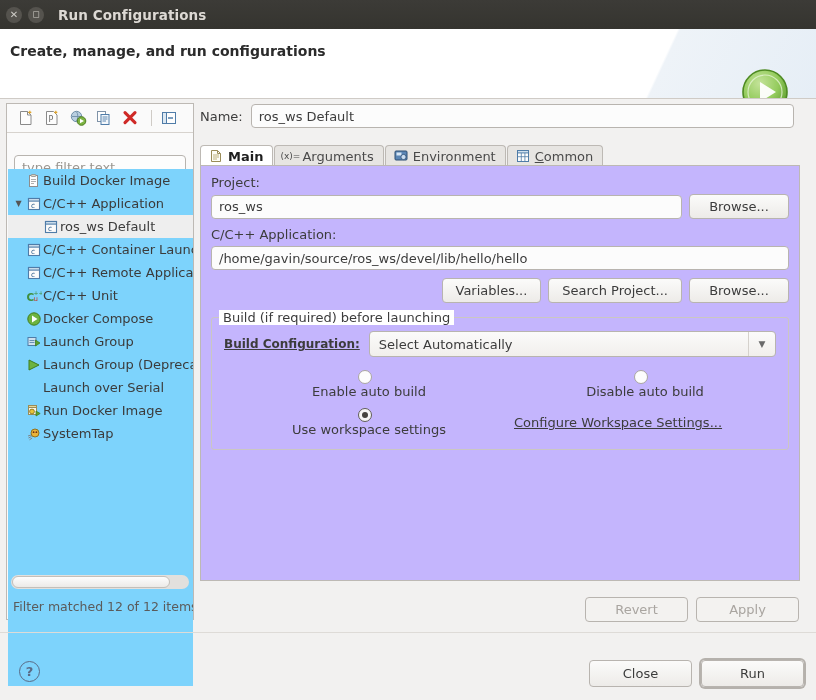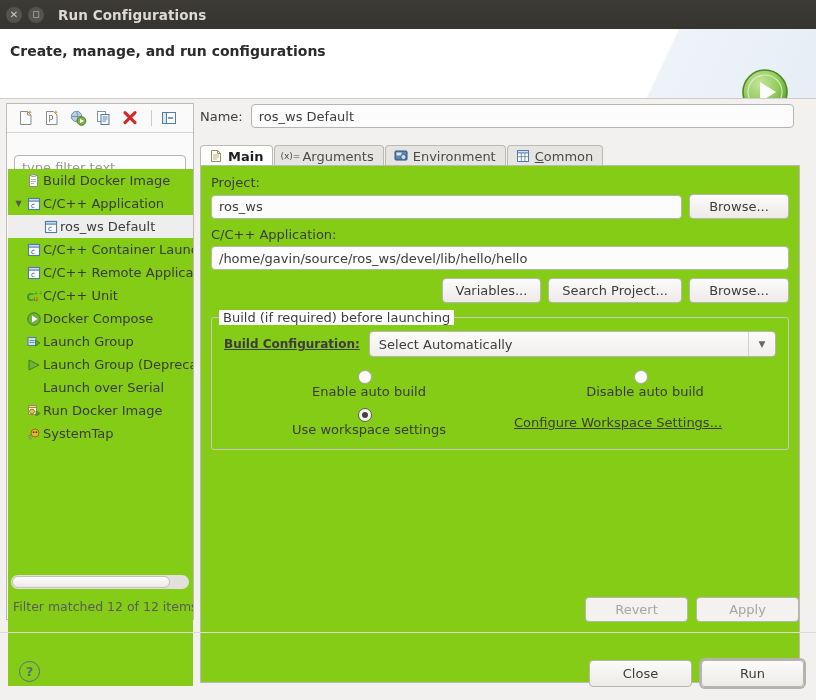--- a/index.html
+++ b/index.html
@@ -68,21 +68,21 @@
   .filterbox {
     position: absolute; left: 7px; top: 35px; width: 172px; height: 24px;
     box-sizing: border-box; border: 1px solid #b8b4af; border-radius: 4px;
     background: #fdfdfd; padding: 0 7px; font-size: 13px; color: #a16207;
     outline: none; font-family: inherit; margin-top: 16px;
   }
   .filterbox::placeholder { color: #9a9690; }
 
   .tree {
     position: absolute; left: 1px; top: 65px; width: 185px; height: 517px;
-    background: #84cc16; overflow: hidden;
+    background: #7dd3fc; overflow: hidden;
   }
   .trow {
     display: flex; align-items: center; height: 23px;
     padding-left: 4px; white-space: nowrap; cursor: pointer;
     font-size: 13px; color: #3b3b3b;
   }
   .trow.sel { background: #eeeeee; }
   .tarrow { width: 13px; flex: none; display: flex; align-items: center; justify-content: center;
             font-size: 8px; color: #555; }
   .ticon { width: 18px; flex: none; display: flex; align-items: center; justify-content: center; }
@@ -121,22 +121,22 @@
     border: 1px solid #bdb9b4; border-bottom: none;
     border-radius: 4px 4px 0 0; background: #e7e5e2;
     font-size: 13px; color: #4a4a4a; cursor: pointer; margin-right: 1px;
     box-sizing: border-box;
   }
   .tab.active { background: #ffffff; font-weight: bold; color: #1e1e1e; border-color: #bdb9b4; }
   .tabico { width: 16px; display: flex; align-items: center; justify-content: center; margin-right: 4px; flex: none; }
   .tab u { text-decoration: underline; }
 
   .tabpanel {
-    position: absolute; left: 0; top: 57px; width: 600px; height: 518px;
-    background: #84cc16; border: 1px solid #bdb9b4; box-sizing: border-box;
+    position: absolute; left: 0; top: 57px; width: 600px; height: 416px;
+    background: #c4b5fd; border: 1px solid #bdb9b4; box-sizing: border-box;
     padding: 9px 10px 0 10px;
   }
 
   .flabel { font-size: 13px; color: #3c3c3c; margin-bottom: 4px; }
   .row { display: flex; align-items: center; gap: 7px; }
   .btn {
     box-sizing: border-box; height: 25px; padding: 0 13px;
     border: 1px solid #b8b4af; border-radius: 4px;
     background: linear-gradient(to bottom, #fbfbfa, #edebe8);
     font-size: 13px; color: #3c3c3c; cursor: pointer;

